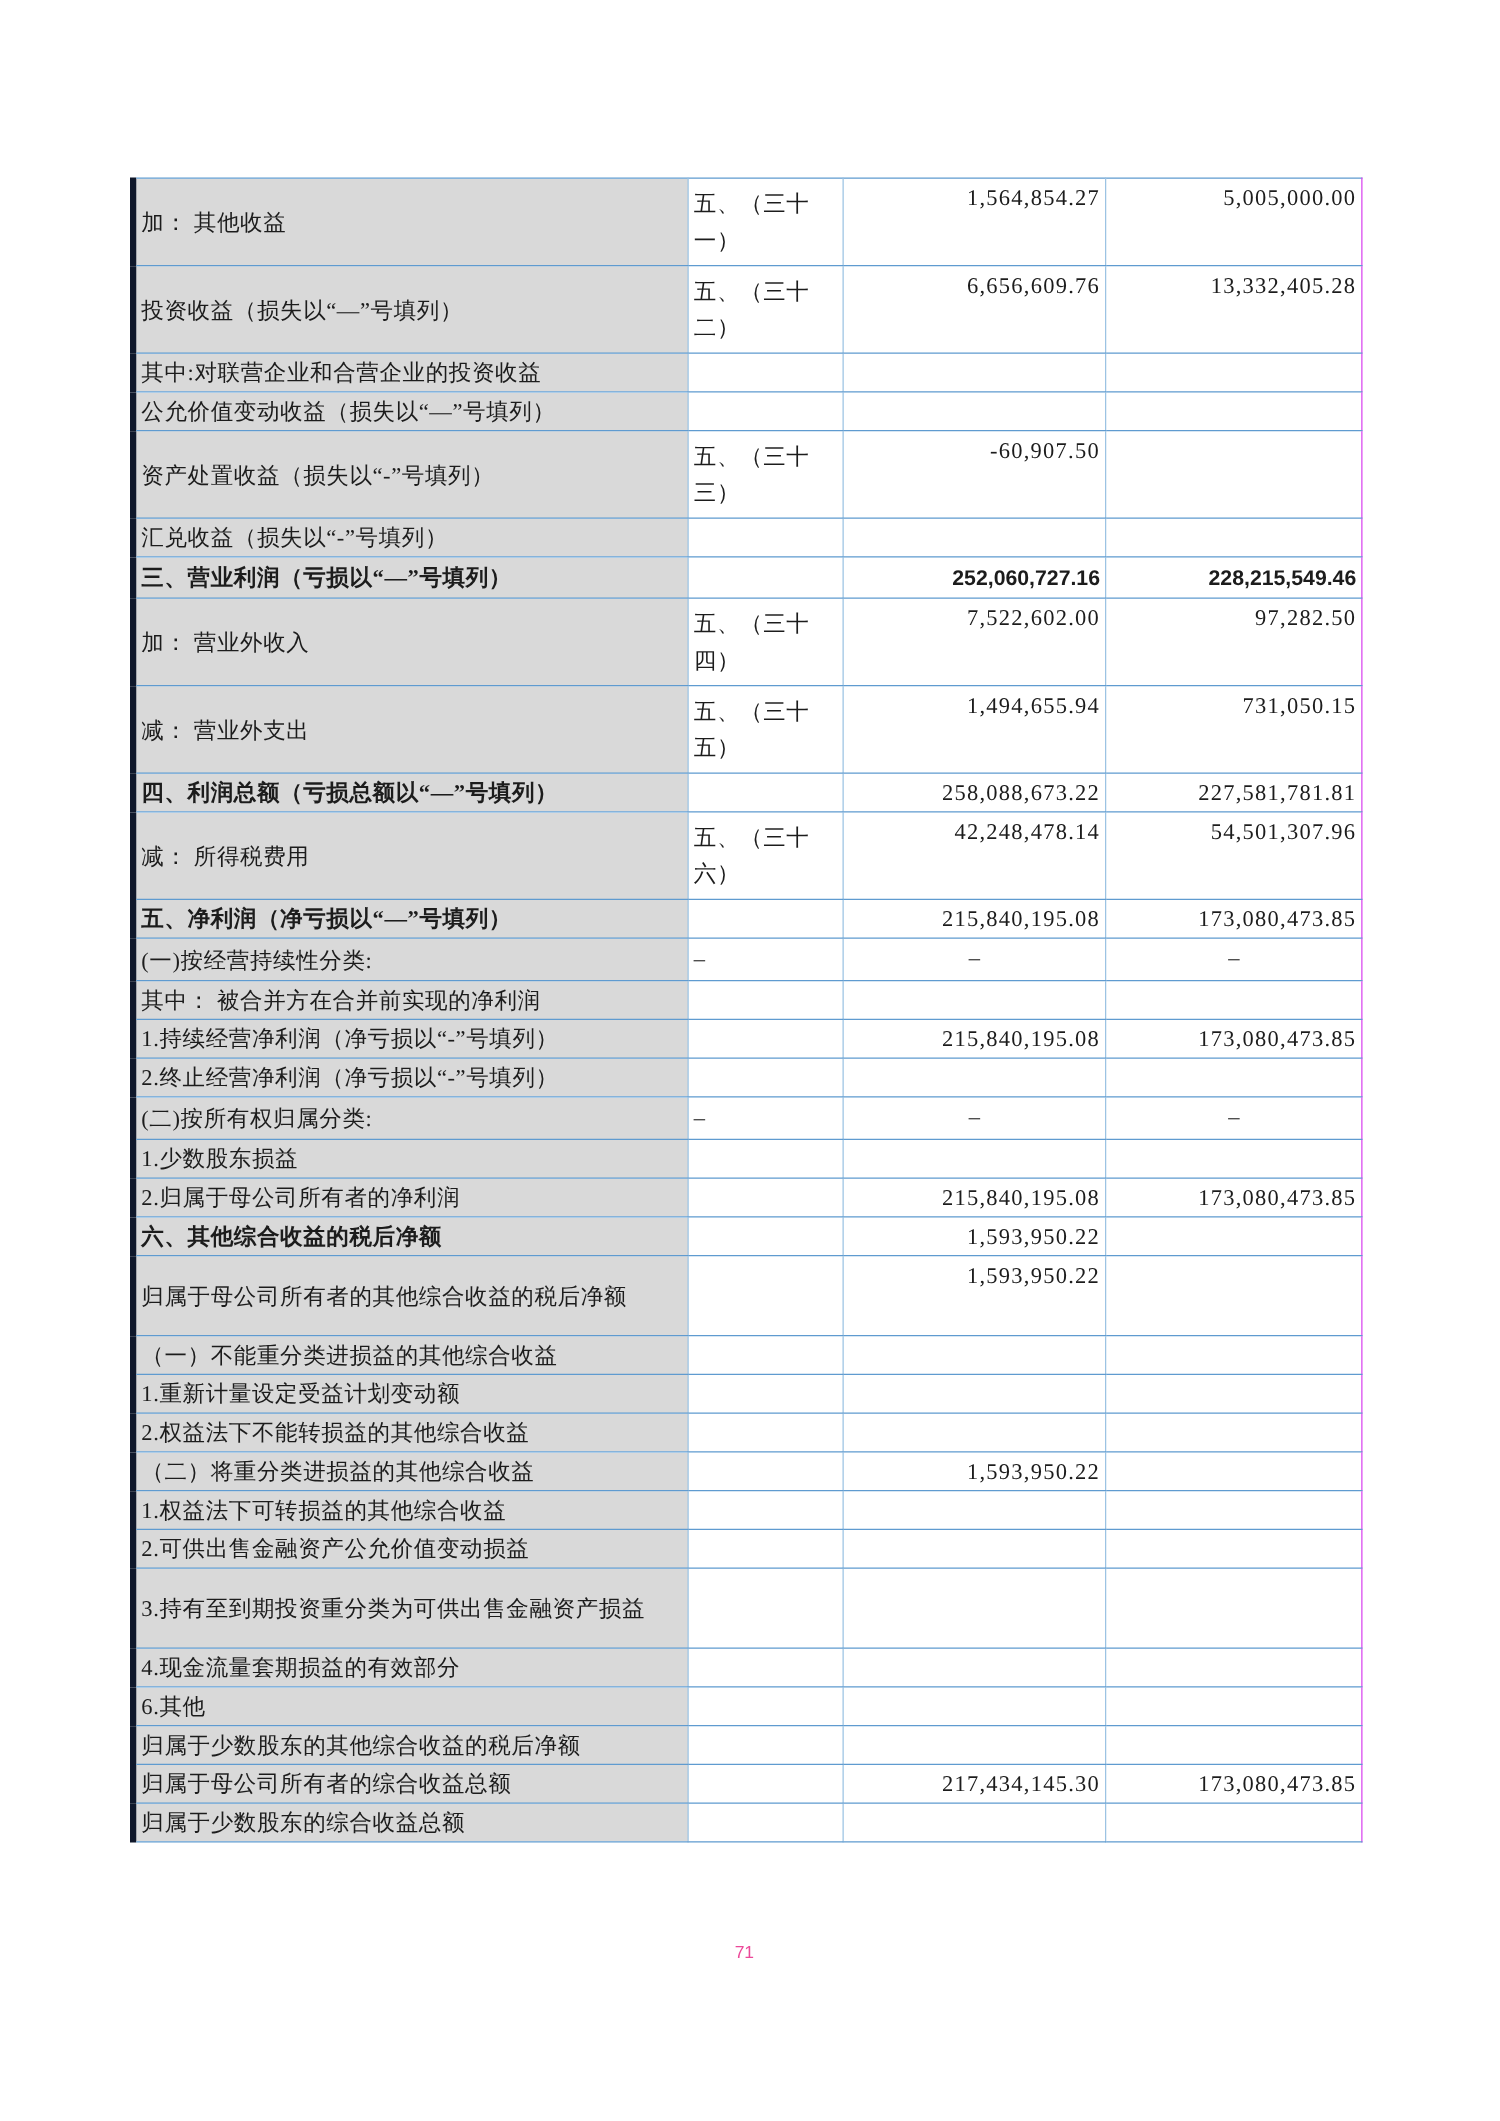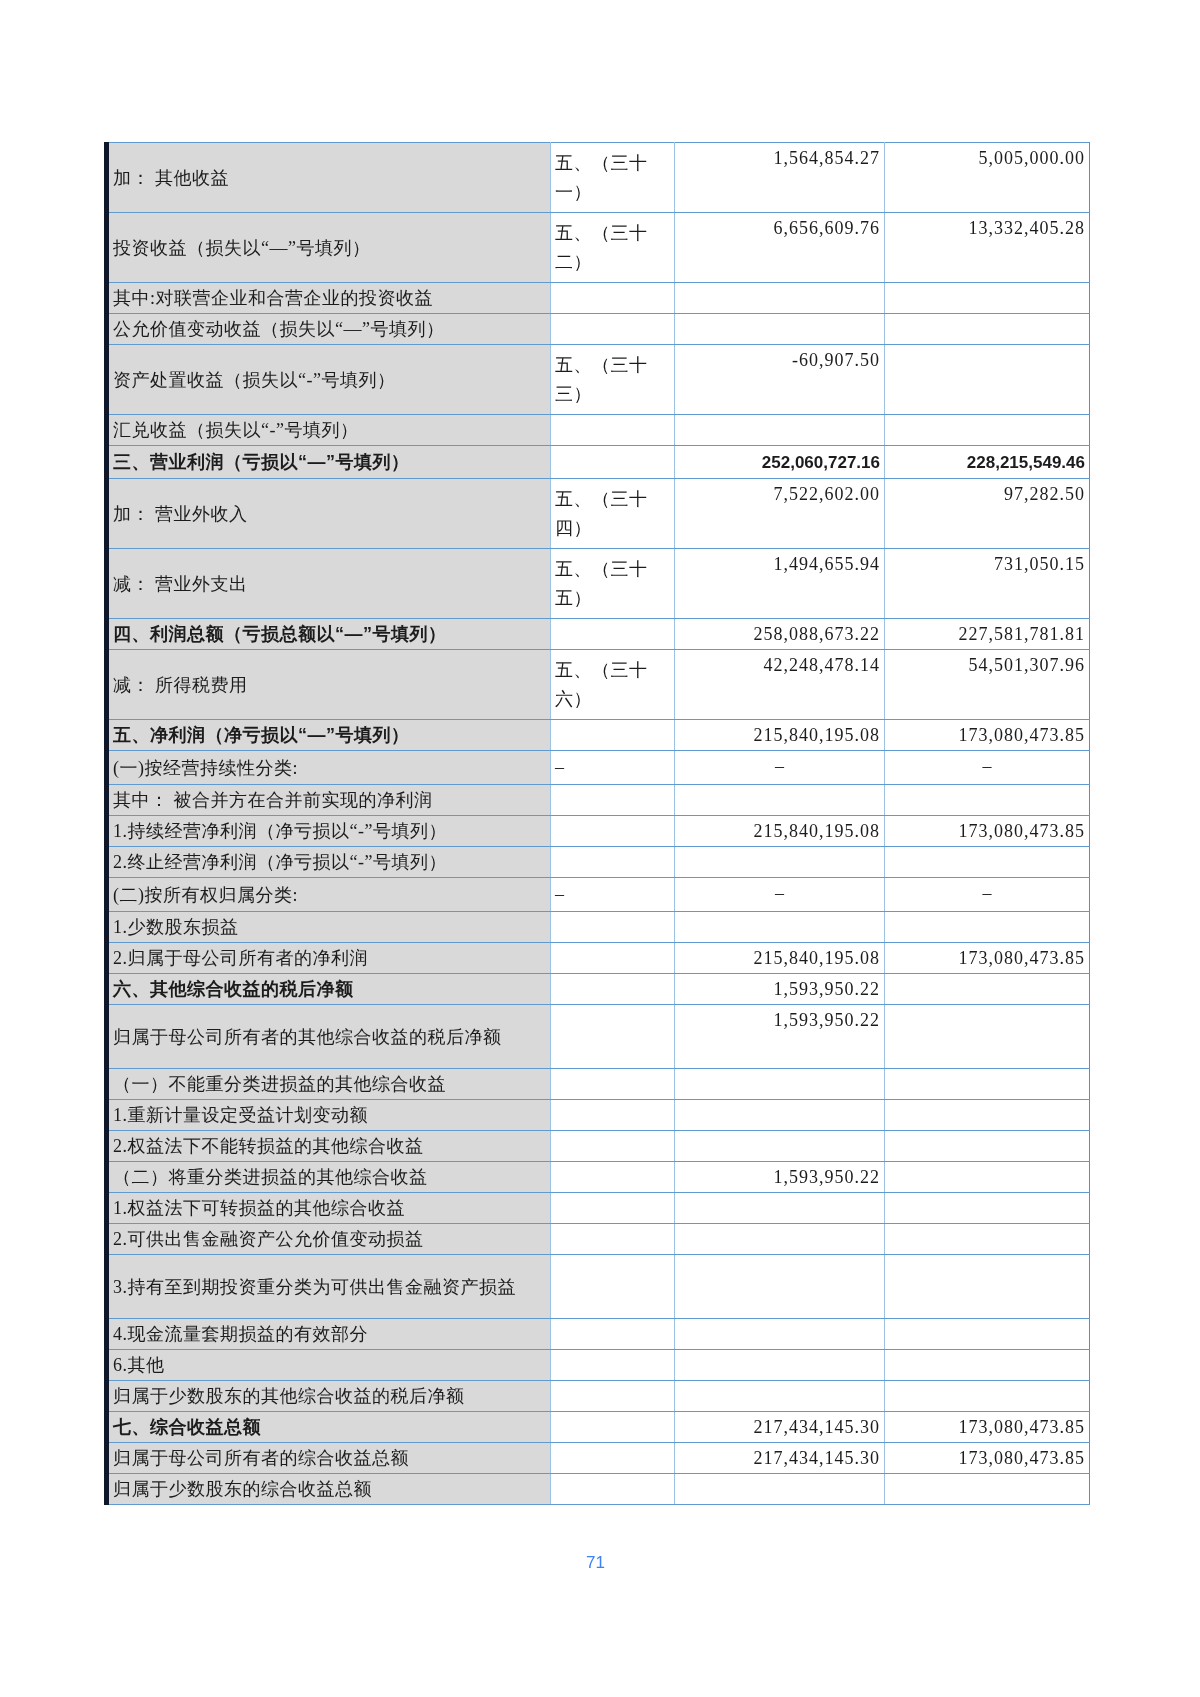--- a/index.html
+++ b/index.html
@@ -41,21 +41,21 @@
     line-height:26px;
     vertical-align:middle;
     letter-spacing:0.5px;
   }
   td.ind-0{padding-left:12px;}
   td.ind-1{padding-left:27px;}
   td.ind-2{padding-left:39px;}
   td.ind-3{padding-left:55px;}
   tr.bold td.c-item{
     font-weight:700;
-    font-family:Liberation Sans, sans-serif;
+    font-family:Liberation Serif, serif;
     letter-spacing:0.5px;
   }
   
   td.c-note{
     font-size:18px;
     line-height:29px;
     vertical-align:middle;
     letter-spacing:0.5px;
     padding-left:8px;padding-right:8px;
   }
@@ -78,22 +78,22 @@
     font-size:17px;
     letter-spacing:0;
     padding-top:4px;
   }
   .page-number{
     position:absolute;
     left:104px;top:1553px;
     width:983px;
     text-align:center;
     font-family:"Liberation Sans","DejaVu Sans",sans-serif;
-    font-size:17px;
-    color:#3b82f6;
+    font-size:14px;
+    color:#ec4899;
   }
 </style>
 </head>
 <body>
 
 <div class="page">
   <table class="fin">
     <colgroup>
       <col style="width:444px">
       <col style="width:124px">
@@ -280,26 +280,20 @@
           <td class="c-note"></td>
           <td class="c-num"></td>
           <td class="c-num"></td>
         </tr>
         <tr class="h-n">
           <td class="c-item ind-0">归属于少数股东的其他综合收益的税后净额</td>
           <td class="c-note"></td>
           <td class="c-num"></td>
           <td class="c-num"></td>
         </tr>
-        <tr class="h-n bold">
-          <td class="c-item ind-0">七、综合收益总额</td>
-          <td class="c-note"></td>
-          <td class="c-num">217,434,145.30</td>
-          <td class="c-num">173,080,473.85</td>
-        </tr>
         <tr class="h-n">
           <td class="c-item ind-0">归属于母公司所有者的综合收益总额</td>
           <td class="c-note"></td>
           <td class="c-num">217,434,145.30</td>
           <td class="c-num">173,080,473.85</td>
         </tr>
         <tr class="h-n">
           <td class="c-item ind-0">归属于少数股东的综合收益总额</td>
           <td class="c-note"></td>
           <td class="c-num"></td>

